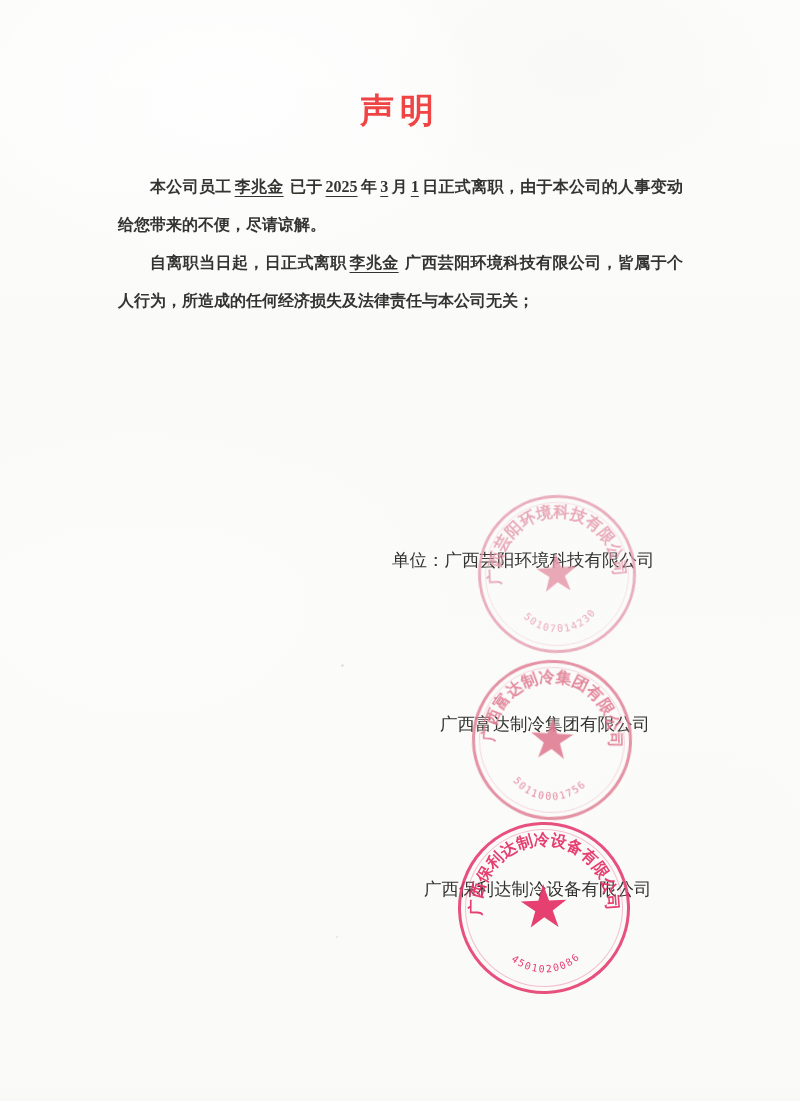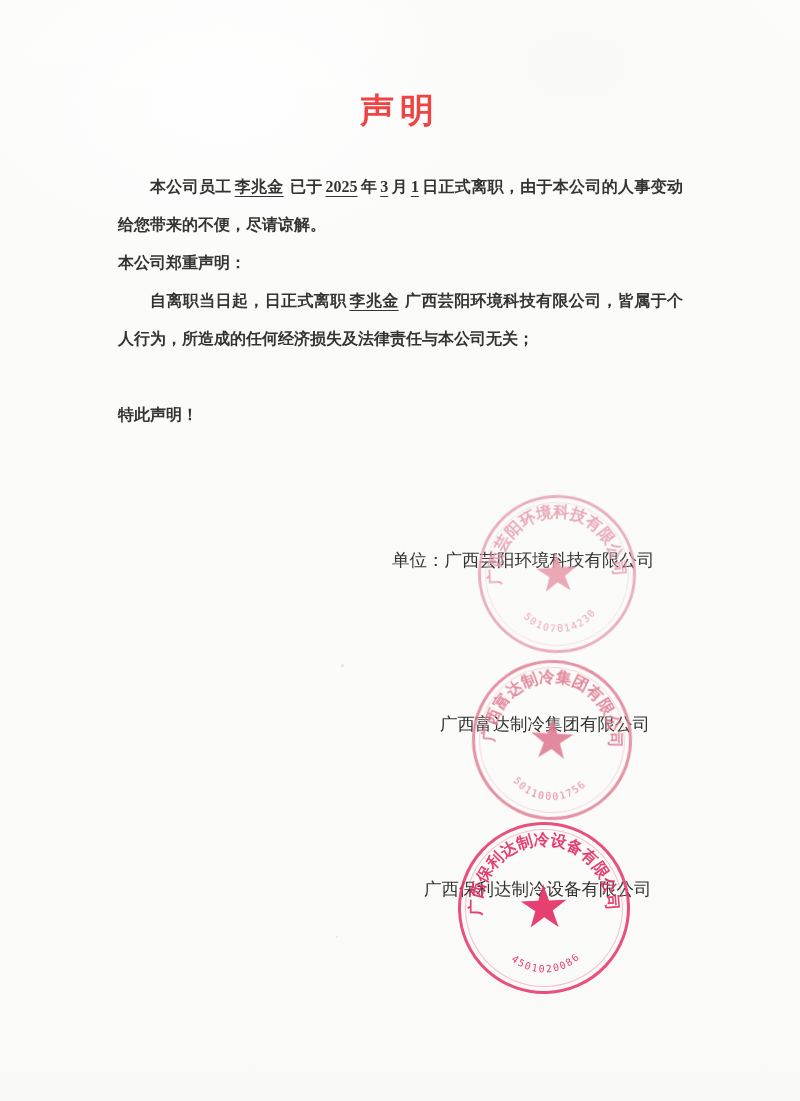--- a/index.html
+++ b/index.html
@@ -181,28 +181,26 @@
 <div class="speck" style="left:336px;top:936px;width:2px;height:2px;"></div>
 
 <div id="content">
 
   <div class="doc-title">声明</div>
 
   <div class="body-block">
 
     <p class="para indent"><span>本公司员工</span><span class="fill">李兆金</span><span class="sp"></span><span>已于</span><span class="fill">2025</span><span>年</span><span class="fill">3</span><span>月</span><span class="fill">1</span><span>日正式离职，由于本公司的人事变动给您带来的不便，尽请谅解。</span></p>
 
-    <p class="para">本公司郑重声明：</p>
 
     <p class="para indent"><span>自离职当日起，日正式离职</span><span class="fill">李兆金</span><span class="sp"></span><span>广西芸阳环境科技有限公司，皆属于个人行为，所造成的任何经济损失及法律责任与本公司无关；</span></p>
 
     <div class="gap-lg"></div>
 
 
-    <p class="para">特此声明！</p>
   </div>
 
   <div class="sign-line sign-unit"><span>单位：</span><span>广西芸阳环境科技有限公司</span></div>
 
   <div class="sign-line sign-c2">广西富达制冷集团有限公司</div>
 
   <div class="sign-line sign-c3">广西保利达制冷设备有限公司</div>
 
 
 </div>

